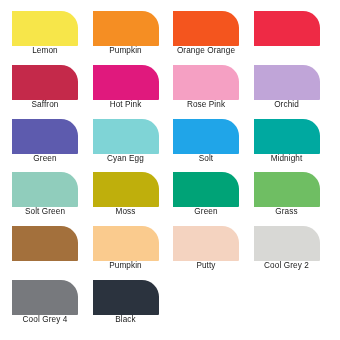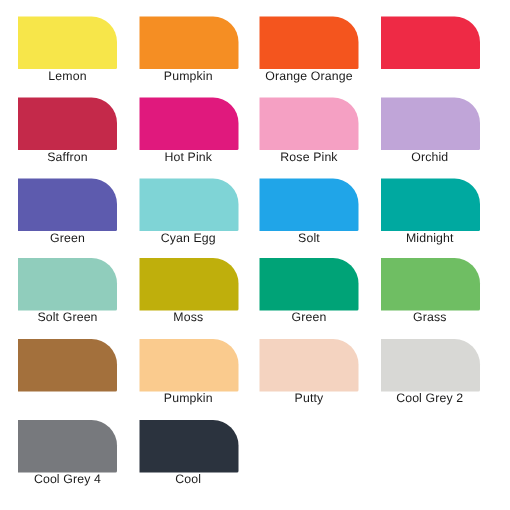--- a/index.html
+++ b/index.html
@@ -154,15 +154,15 @@
     <div class="swatch-cell">
       <div class="swatch-chip" style="background-color: rgb(216, 216, 213);"></div>
       <div class="swatch-label">Cool Grey 2</div>
     </div>
     <div class="swatch-cell">
       <div class="swatch-chip" style="background-color: rgb(119, 121, 125);"></div>
       <div class="swatch-label">Cool Grey 4</div>
     </div>
     <div class="swatch-cell">
       <div class="swatch-chip" style="background-color: rgb(43, 51, 62);"></div>
-      <div class="swatch-label">Cool</div>
+      <div class="swatch-label">Black</div>
     </div>
   </div>
 
 </body></html>

